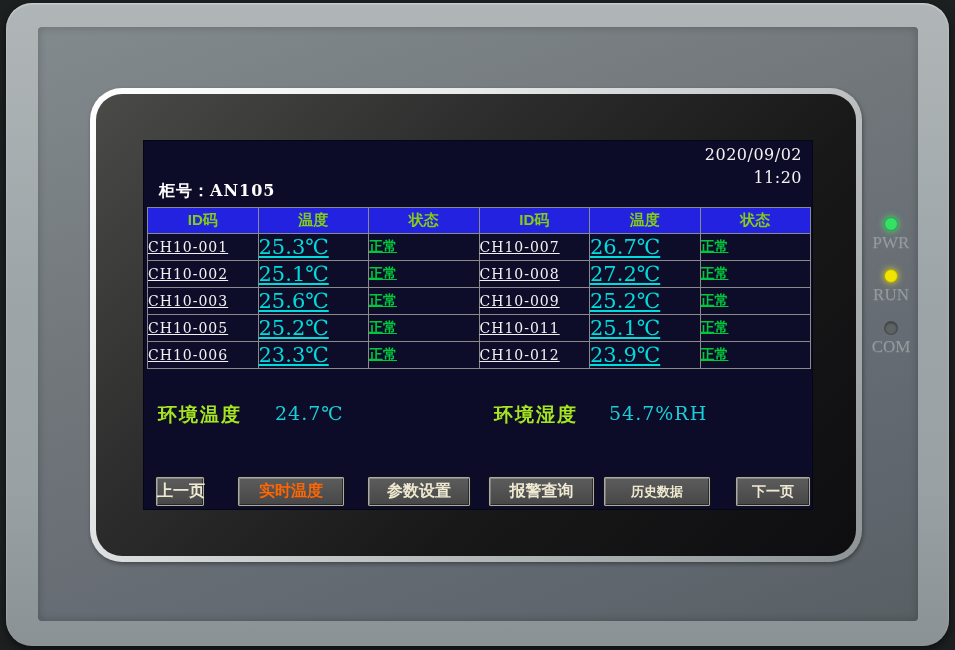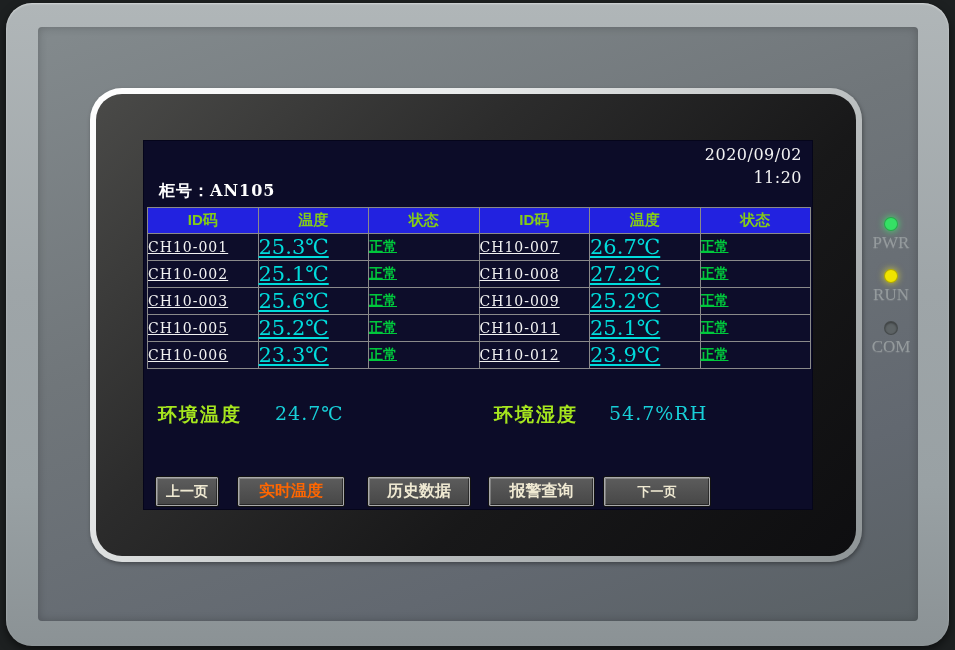--- a/index.html
+++ b/index.html
@@ -56,21 +56,21 @@
   .env .lab.t { left:14px; }   .env .val.t { left:131px; }
   .env .lab.h { left:350px; }  .env .val.h { left:465px; }
 
   .nav { position:absolute; top:336px; left:0; width:100%; height:30px; }
   .nav-btn { position:absolute; height:29px; cursor:pointer;
              background:linear-gradient(180deg,#5c5c5c,#474747);
              border:1px solid #a9a9a9; border-radius:1px;
              box-shadow:0 0 0 1px #121212, inset 1px 1px 0 rgba(255,255,255,.25), inset -1px -1px 0 rgba(0,0,0,.45);
              color:#efe9d2; font-family:"Liberation Sans", sans-serif;
              font-size:16px; font-weight:bold; white-space:nowrap; }
-  .nav-btn:nth-child(1){ left:12px;  width:62px;  font-size:14px; }
+  .nav-btn:nth-child(1){ left:12px;  width:48px;  font-size:16px; }
   .nav-btn:nth-child(2){ left:94px;  width:106px; }
   .nav-btn:nth-child(3){ left:224px; width:102px; }
   .nav-btn:nth-child(4){ left:345px; width:105px; }
   .nav-btn:nth-child(5){ left:460px; width:106px; font-size:13px; }
   .nav-btn:nth-child(6){ left:592px; width:74px;  font-size:14px; }
   .nav-btn.active { color:#ff6600; }
 
   
   .led-group { position:absolute; left:863px; width:56px; text-align:center; }
   .led-group:nth-of-type(1){ top:217px; }
@@ -159,22 +159,23 @@
     <div class="env">
       <span class="lab t">环境温度</span>
       <span class="val t">24.7℃</span>
       <span class="lab h">环境湿度</span>
       <span class="val h">54.7%RH</span>
     </div>
 
     <div class="nav">
         <button class="nav-btn">上一页</button>
         <button class="nav-btn active">实时温度</button>
+        <button class="nav-btn">参数设置</button>
+        <button class="nav-btn">报警查询</button>
         <button class="nav-btn">历史数据</button>
-        <button class="nav-btn">报警查询</button>
         <button class="nav-btn">下一页</button>
       </div>
   </div>
 
   <div id="led-wrap">
       <div class="led-group">
         <div class="led-dot lit-green"></div>
         <div class="led-label">PWR</div>
       </div>
       <div class="led-group">

